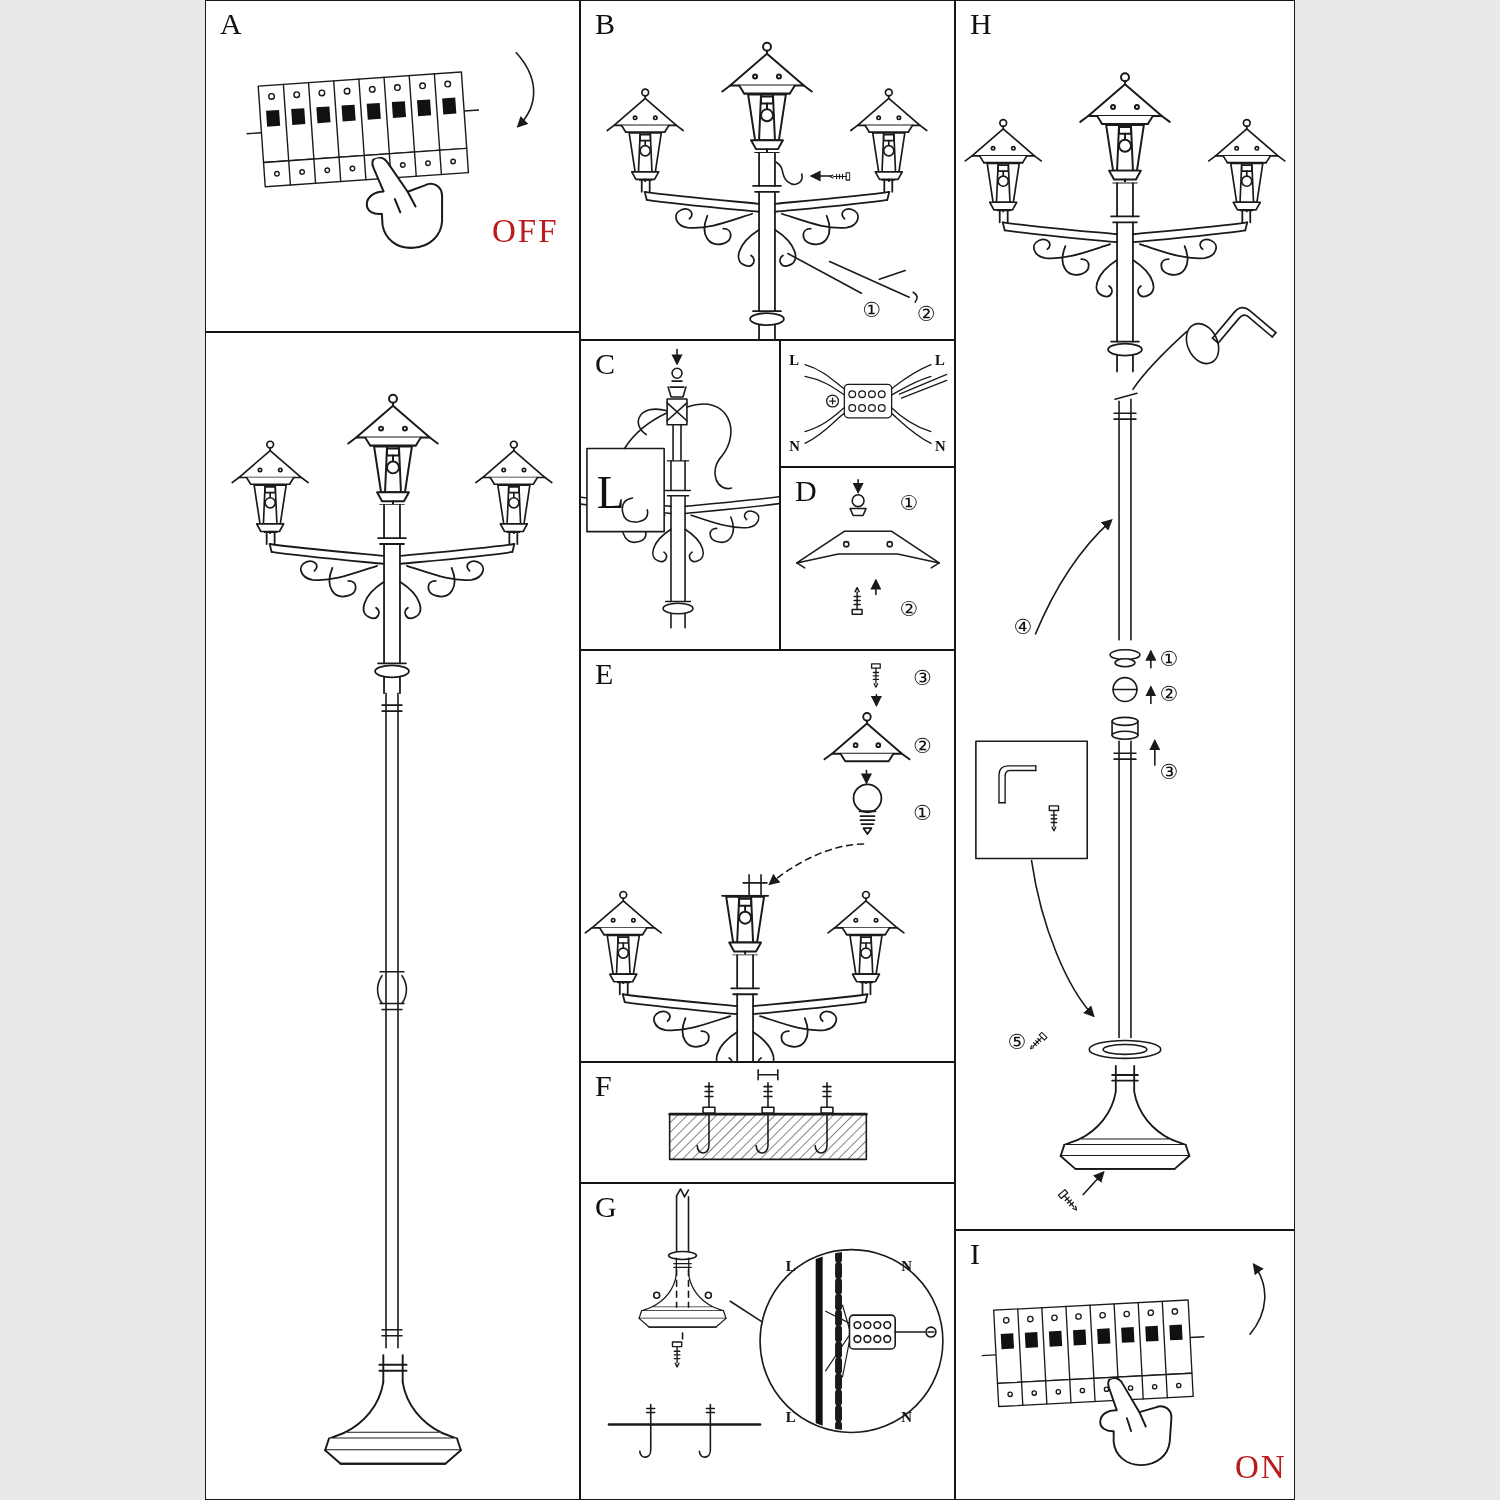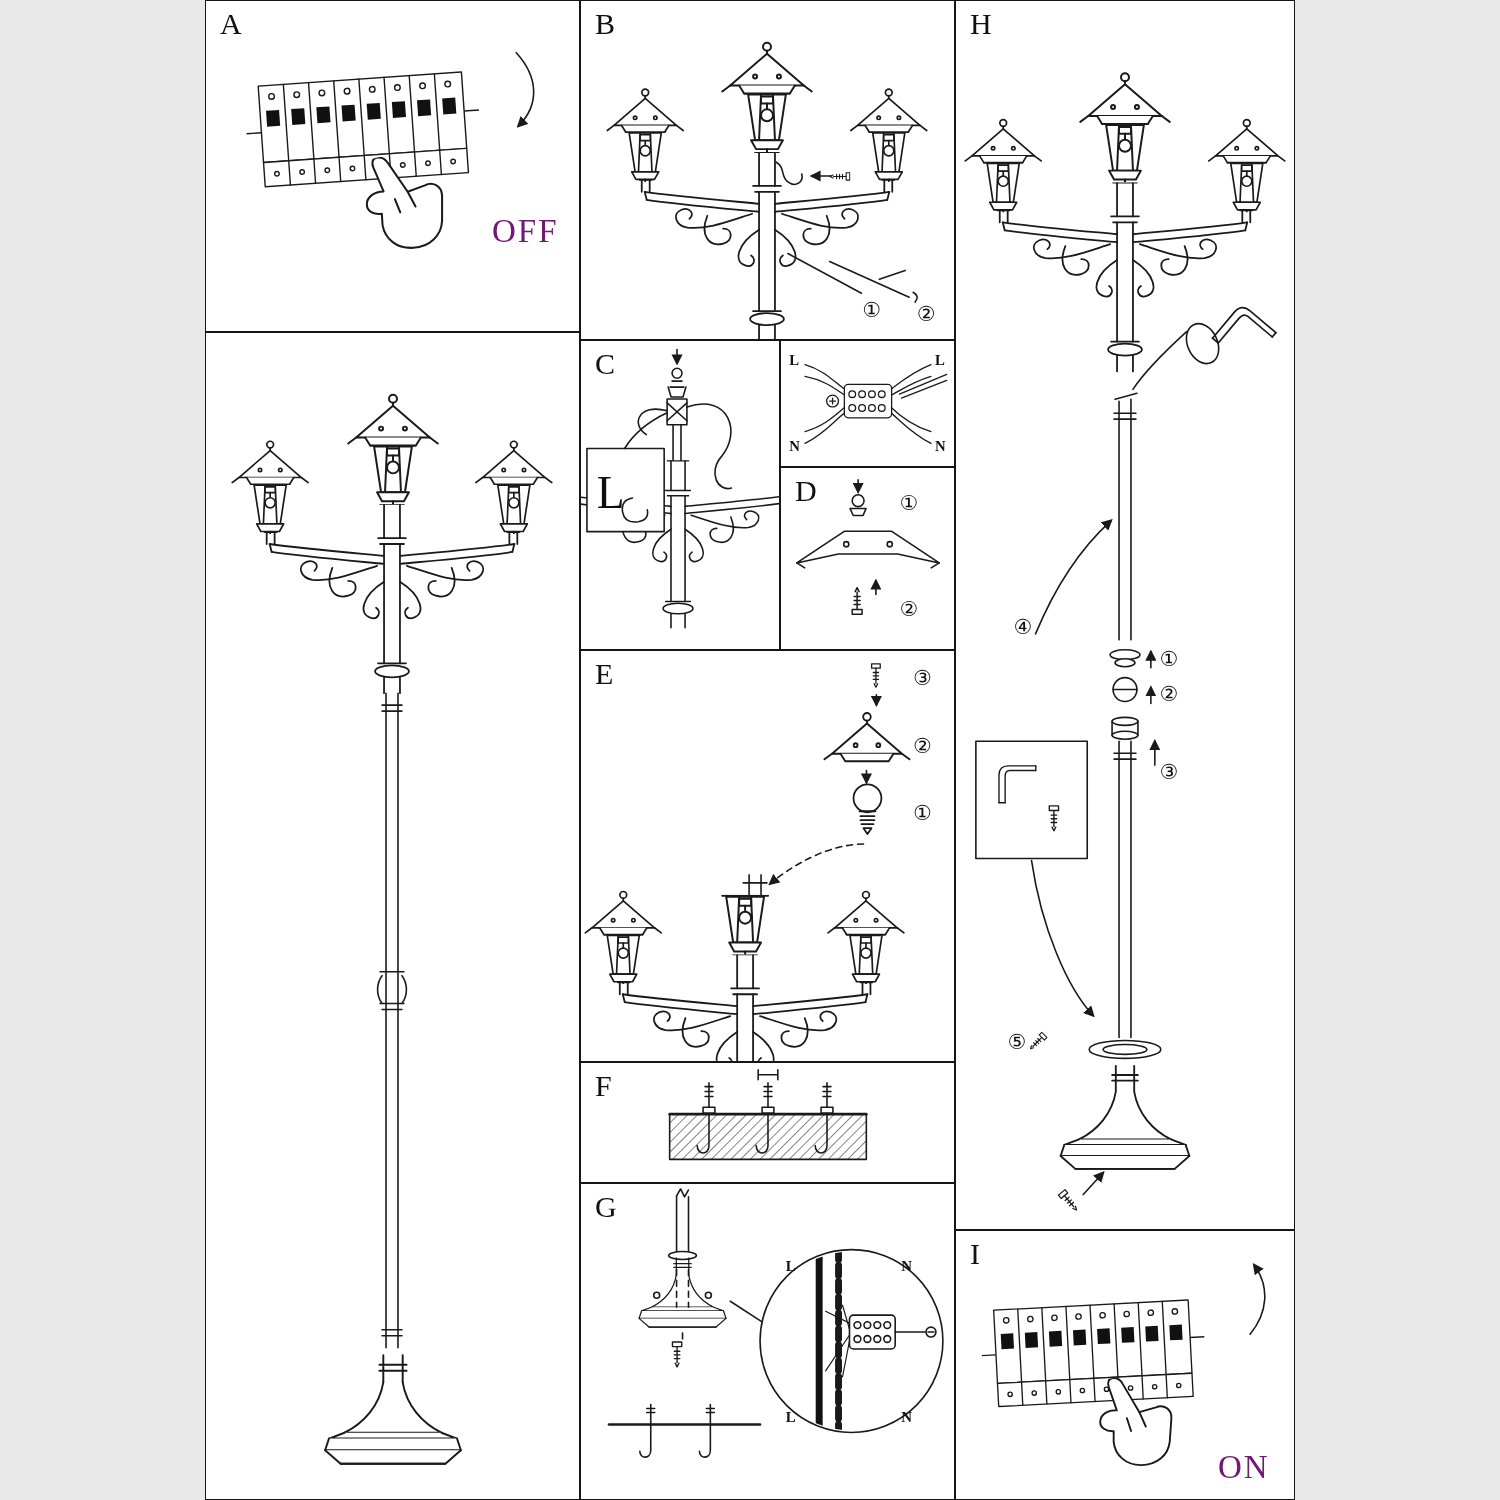--- a/index.html
+++ b/index.html
@@ -12,21 +12,21 @@
   .panel{
     position:absolute;background:#fff;
     border:1px solid #161616;box-sizing:border-box;
     overflow:hidden;
   }
   .plabel{
     position:absolute;top:8px;left:14px;
     font-size:30px;line-height:1;color:#111;z-index:3;
   }
   .state{
-    position:absolute;font-size:33px;letter-spacing:2px;color:#701a75;z-index:3;
+    position:absolute;font-size:33px;letter-spacing:2px;color:#b91c1c;z-index:3;
     font-family:"Liberation Serif", serif;
   }
   svg.draw{position:absolute;left:0;top:0;width:100%;height:100%;}
   .ln{fill:none;stroke:#1a1a1a;stroke-width:1.6;stroke-linecap:round;stroke-linejoin:round;}
   .thk{stroke-width:2.6;}
   .fw{fill:#fff;}
   .blk{fill:#111;stroke:none;}
   .dash{stroke-dasharray:6 5;}
   text.callout{font:21px "DejaVu Sans", sans-serif;fill:#111;stroke:none;}
   text.wlabel{font:bold 15px "Liberation Serif", serif;fill:#111;stroke:none;}
@@ -452,16 +452,16 @@
     <span class="plabel">I</span>
     <svg class="draw" viewBox="0 0 340 270">
       <g class="ln">
         <g transform="rotate(-3 140 110)">
           <use href="#breaker" x="25" y="45" width="225" height="140"></use>
         </g>
         <use href="#hand" x="135" y="145" width="88" height="96" transform="rotate(-10 180 190)"></use>
         <path d="M296,104 C314,82 316,56 300,34" marker-end="url(#ah)"></path>
       </g>
     </svg>
-    <div class="state" style="left:262px;top:218px">ON</div>
+    <div class="state" style="left:279px;top:218px">ON</div>
   </section>
 
 </div>
 
 </body></html>

